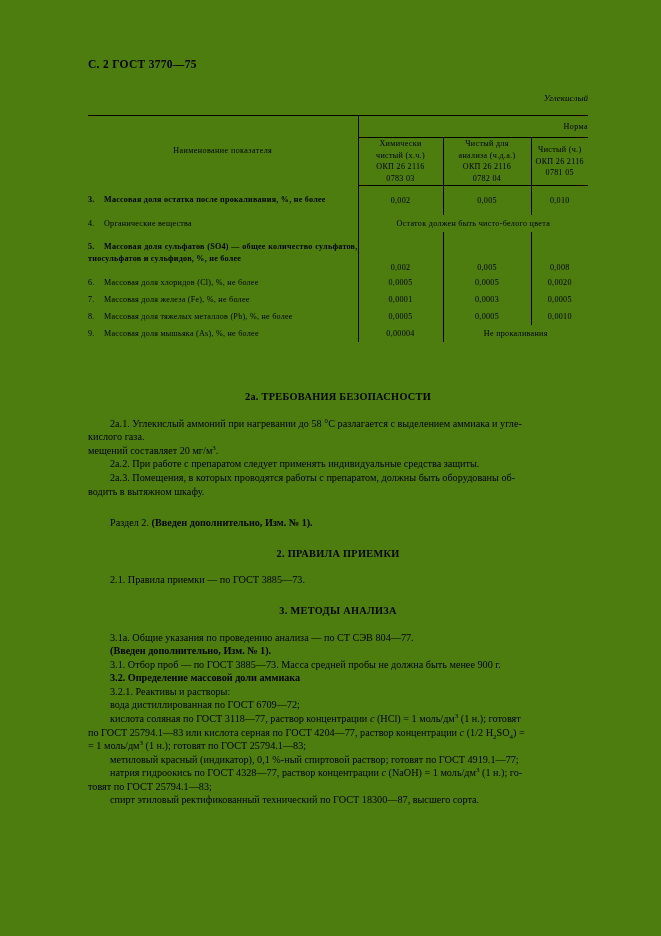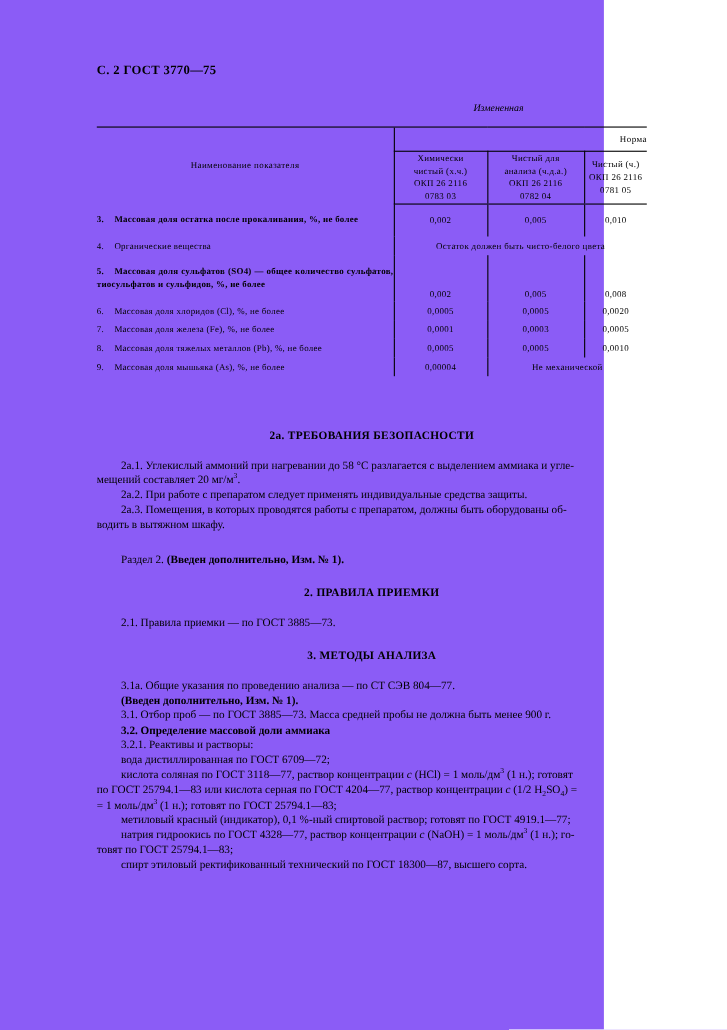--- a/index.html
+++ b/index.html
@@ -11,23 +11,23 @@
     width: 661px;
     height: 936px;
     position: relative;
     font-family: "Liberation Serif", "DejaVu Serif", serif;
     color: #000000;
     overflow: hidden;
   }
   .page {
     position: absolute;
     left: 0; top: 0;
-    width: 549px;
+    width: 661px;
     height: 936px;
-    background: #8b5cf6;
+    background: #4d7c0f;
   }
 
   
   .page-header {
     position: absolute;
     left: 88px;
     top: 58px;
     font-size: 11.5px;
     font-weight: bold;
     letter-spacing: 0.3px;
@@ -137,21 +137,21 @@
   sub { font-size: 0.68em; vertical-align: sub; line-height: 0; }
   i { font-style: italic; }
   b { font-weight: bold; }
 </style>
 </head>
 <body>
 
 <div class="page">
 
   <div class="page-header">С. 2 ГОСТ 3770—75</div>
-  <div class="continuation">Измененная</div>
+  <div class="continuation">Углекислый</div>
 
   <div class="table-wrap">
     <table class="spec">
       <colgroup>
         <col style="width:270px">
         <col style="width:85px">
         <col style="width:88px">
         <col style="width:57px">
       </colgroup>
       <tbody>
@@ -230,32 +230,33 @@
           <td class="bl val">0,0005</td>
           <td class="bl val">0,0005</td>
           <td class="bl val">0,0010</td>
         </tr>
 
         <tr>
           <td class="ind" style="height:17px">
             <span class="num-lead">9.</span><span>Массовая доля мышьяка (As), %, не более</span>
           </td>
           <td class="bl val">0,00004</td>
-          <td class="bl span-note" colspan="2">Не механической</td>
+          <td class="bl span-note" colspan="2">Не прокаливания</td>
         </tr>
       </tbody>
     </table>
   </div>
 
   <div class="body-text">
 
 
     <p class="h-center sp-before-lg">2а.  ТРЕБОВАНИЯ БЕЗОПАСНОСТИ</p>
 
     <p class="ind sp-before-md">2а.1.  Углекислый аммоний при нагревании до 58 °С разлагается с выделением аммиака и угле-</p>
+    <p class="noind">кислого газа.</p>
 
     <p class="noind"><span>мещений составляет 20 мг/м</span><sup>3</sup><span>.</span></p>
 
     <p class="ind">2а.2.  При работе с препаратом следует применять индивидуальные средства защиты.</p>
 
     <p class="ind">2а.3.  Помещения, в которых проводятся работы с препаратом, должны быть оборудованы об-</p>
     <p class="noind">водить в вытяжном шкафу.</p>
 
     <p class="ind sp-before-xs"><span>Раздел 2. </span><b>(Введен дополнительно, Изм. № 1).</b></p>
 

